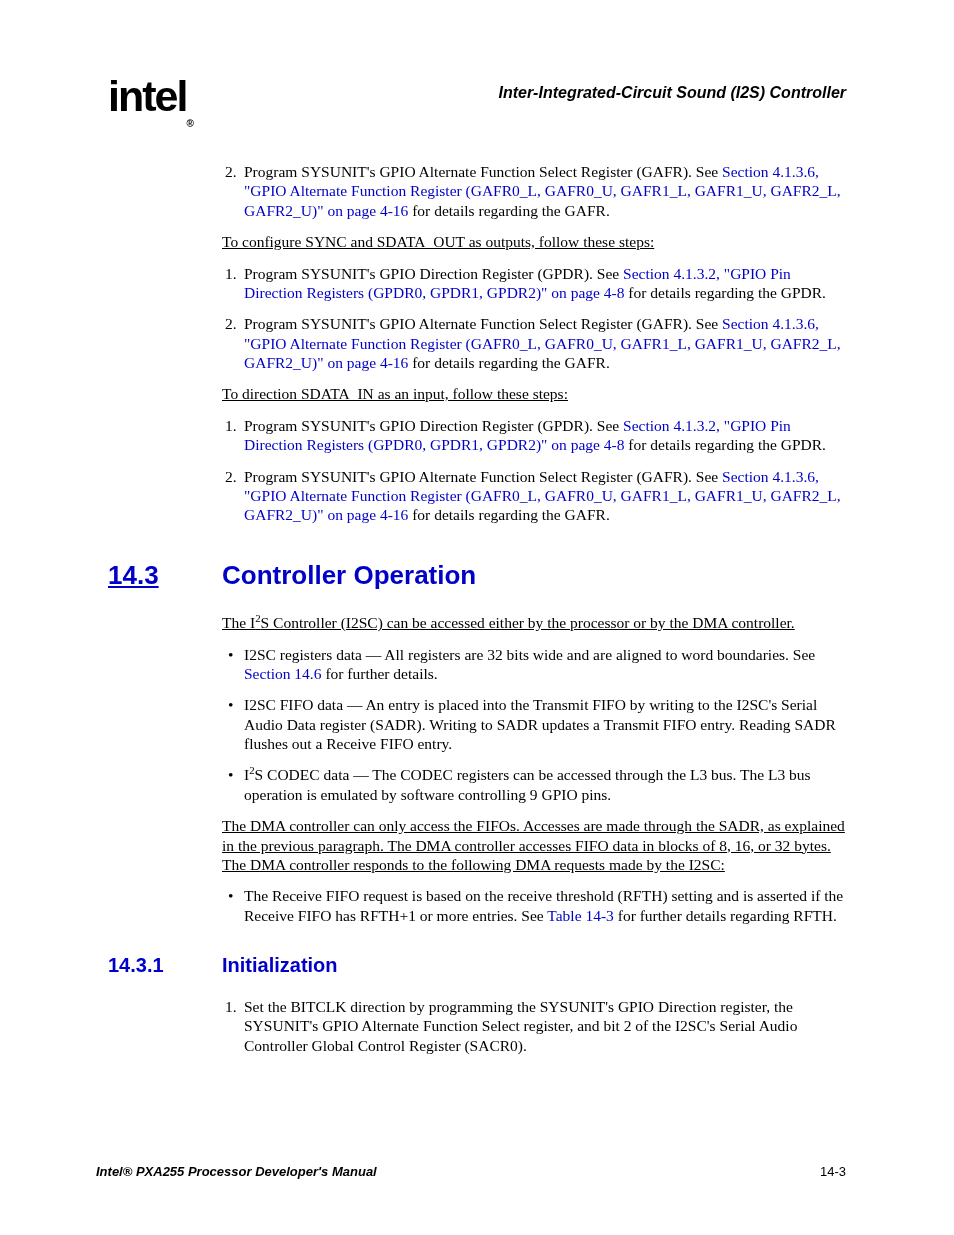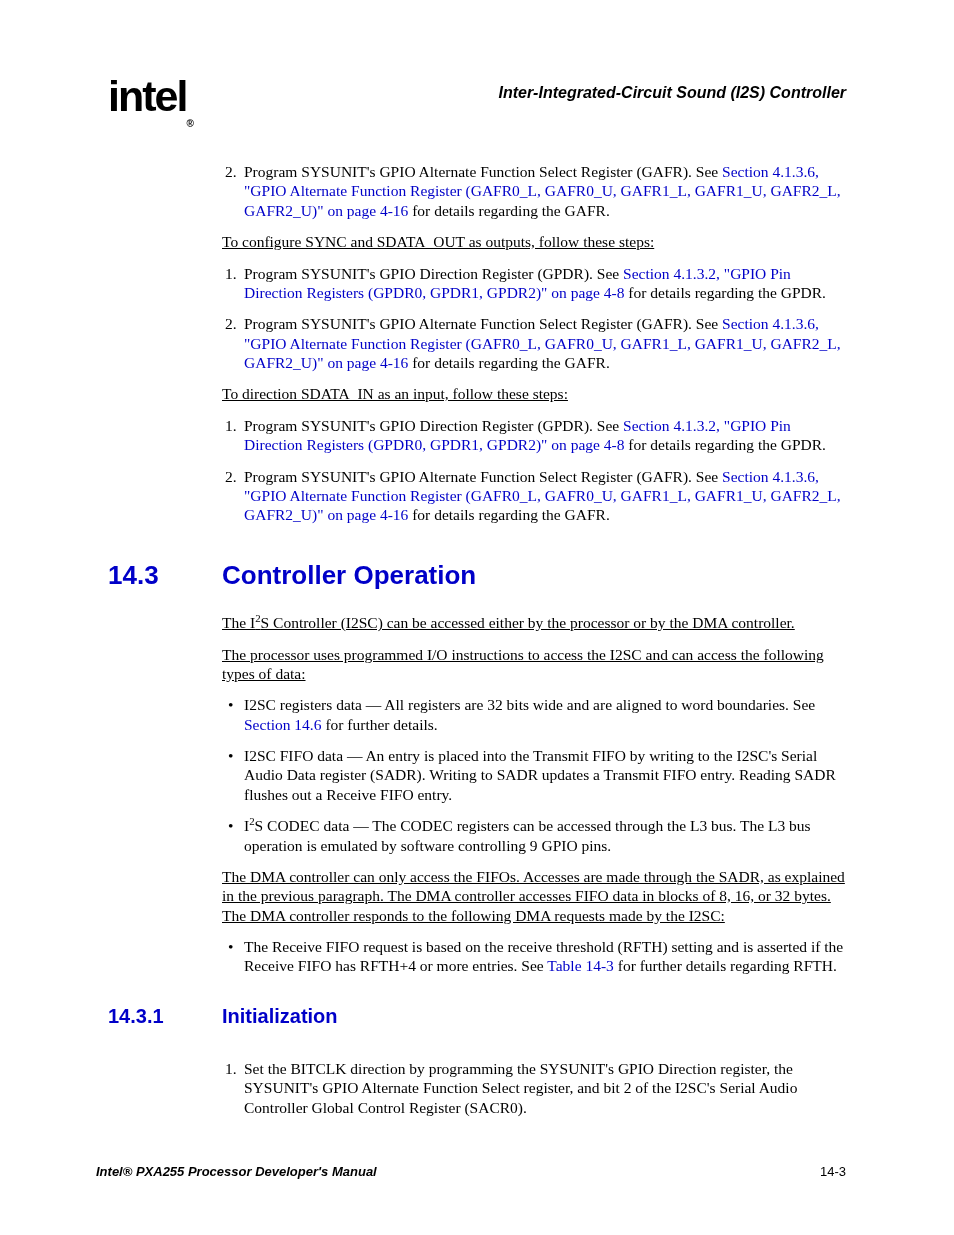--- a/index.html
+++ b/index.html
@@ -74,29 +74,29 @@
   .link { color: #0000c8; }
   h2.section {
     font-family: Arial, Helvetica, sans-serif;
     color: #0000c8;
     font-size: 26px;
     font-weight: 700;
     margin-left: -114px;
     margin-top: 34px;
     margin-bottom: 22px;
   }
-  h2.section .num { display: inline-block; width: 114px; }
+  h2.section .num { display: inline-block; width: 114px; text-decoration: underline; }
   h3.subsection {
     font-family: Arial, Helvetica, sans-serif;
     color: #0000c8;
     font-size: 20px;
     font-weight: 700;
     margin-left: -114px;
     margin-top: 28px;
-    margin-bottom: 30px;
+    margin-bottom: 19px;
   }
   h3.subsection .num { display: inline-block; width: 114px; }
   sup { font-size: 0.7em; line-height: 0; }
   .footer {
     position: absolute;
     bottom: 56px;
     left: 96px;
     right: 108px;
     display: flex;
     justify-content: space-between;
@@ -145,37 +145,36 @@
   </ol>
 
   <h2 class="section">
     <span class="num">14.3</span><span>Controller Operation</span>
   </h2>
 
   <p class="para">
     <span>The I</span><sup>2</sup><span>S Controller (I2SC) can be accessed either by the processor or by the DMA controller.</span>
   </p>
 
-  <p class="para">The processor uses programmed I/O instructions to access the I2SC and can access the following types of data:</p>
 
   <ul class="bul">
     <li>
       <span>I2SC registers data — All registers are 32 bits wide and are aligned to word boundaries. See </span><span class="link">Section 14.6</span><span> for further details.</span>
     </li>
     <li>I2SC FIFO data — An entry is placed into the Transmit FIFO by writing to the I2SC's Serial Audio Data register (SADR). Writing to SADR updates a Transmit FIFO entry. Reading SADR flushes out a Receive FIFO entry.</li>
     <li>
       <span>I</span><sup>2</sup><span>S CODEC data — The CODEC registers can be accessed through the L3 bus. The L3 bus operation is emulated by software controlling 9 GPIO pins.</span>
     </li>
   </ul>
 
   <p class="para">The DMA controller can only access the FIFOs. Accesses are made through the SADR, as explained in the previous paragraph. The DMA controller accesses FIFO data in blocks of 8, 16, or 32 bytes. The DMA controller responds to the following DMA requests made by the I2SC:</p>
 
   <ul class="bul">
     <li>
-      <span>The Receive FIFO request is based on the receive threshold (RFTH) setting and is asserted if the Receive FIFO has RFTH+4 or more entries. See </span><span class="link">Table 14-3</span><span> for further details regarding RFTH.</span>
+      <span>The Receive FIFO request is based on the receive threshold (RFTH) setting and is asserted if the Receive FIFO has RFTH+1 or more entries. See </span><span class="link">Table 14-3</span><span> for further details regarding RFTH.</span>
     </li>
   </ul>
 
   <h3 class="subsection">
     <span class="num">14.3.1</span><span>Initialization</span>
   </h3>
 
   <ol class="num">
     <li data-num="1">Set the BITCLK direction by programming the SYSUNIT's GPIO Direction register, the SYSUNIT's GPIO Alternate Function Select register, and bit 2 of the I2SC's Serial Audio Controller Global Control Register (SACR0).</li>
   </ol>

